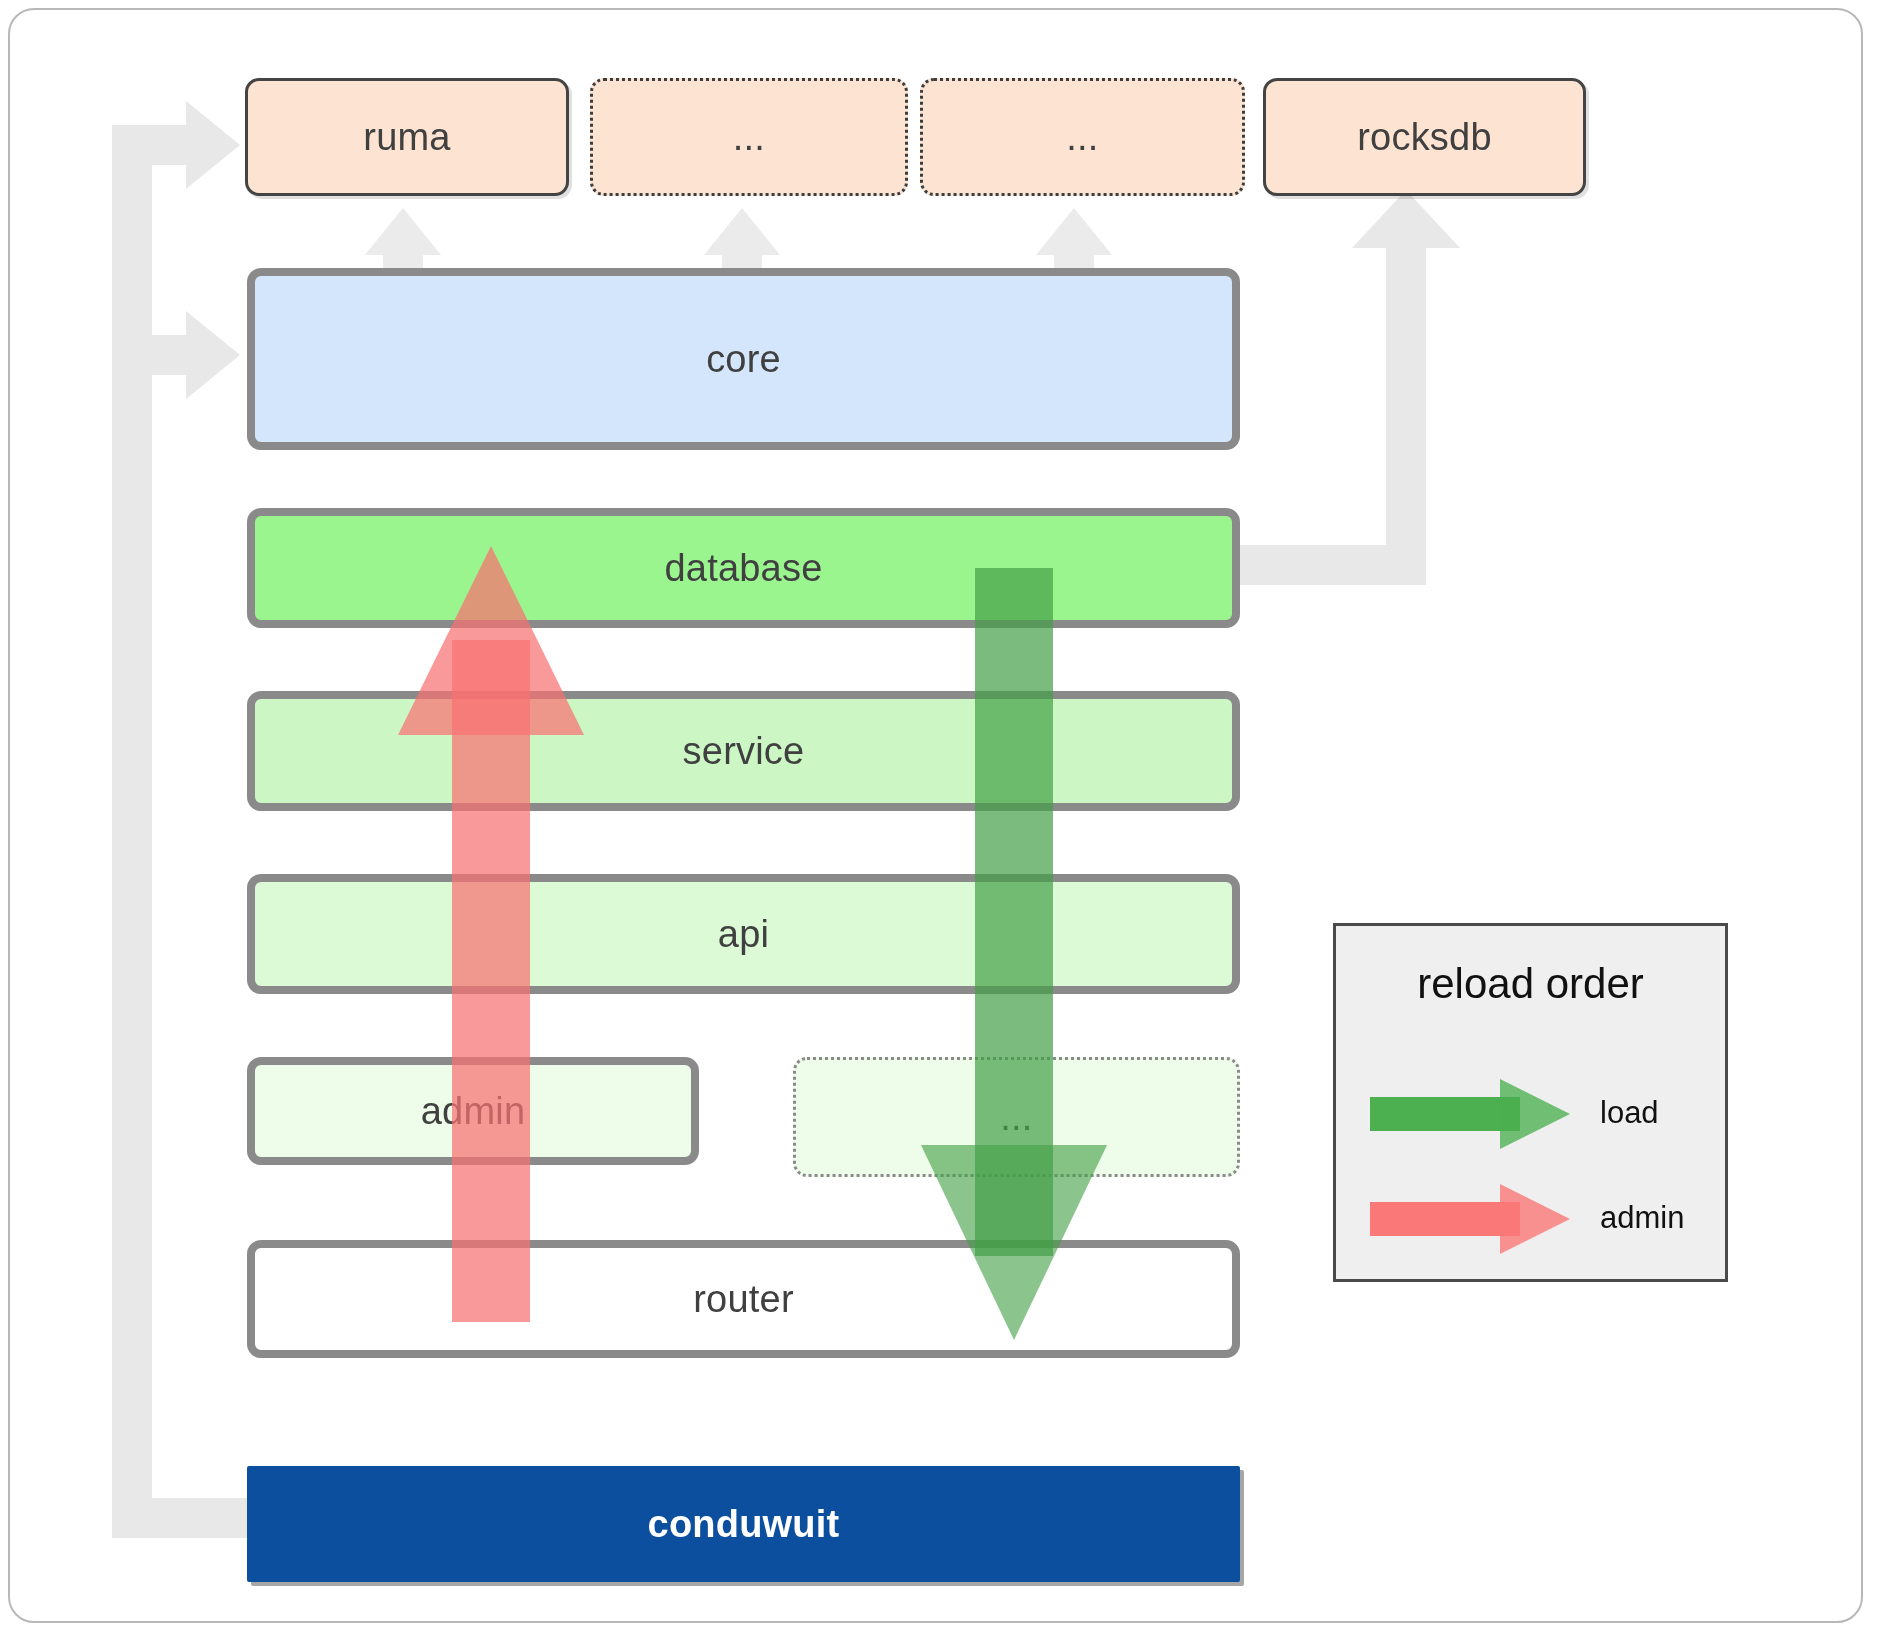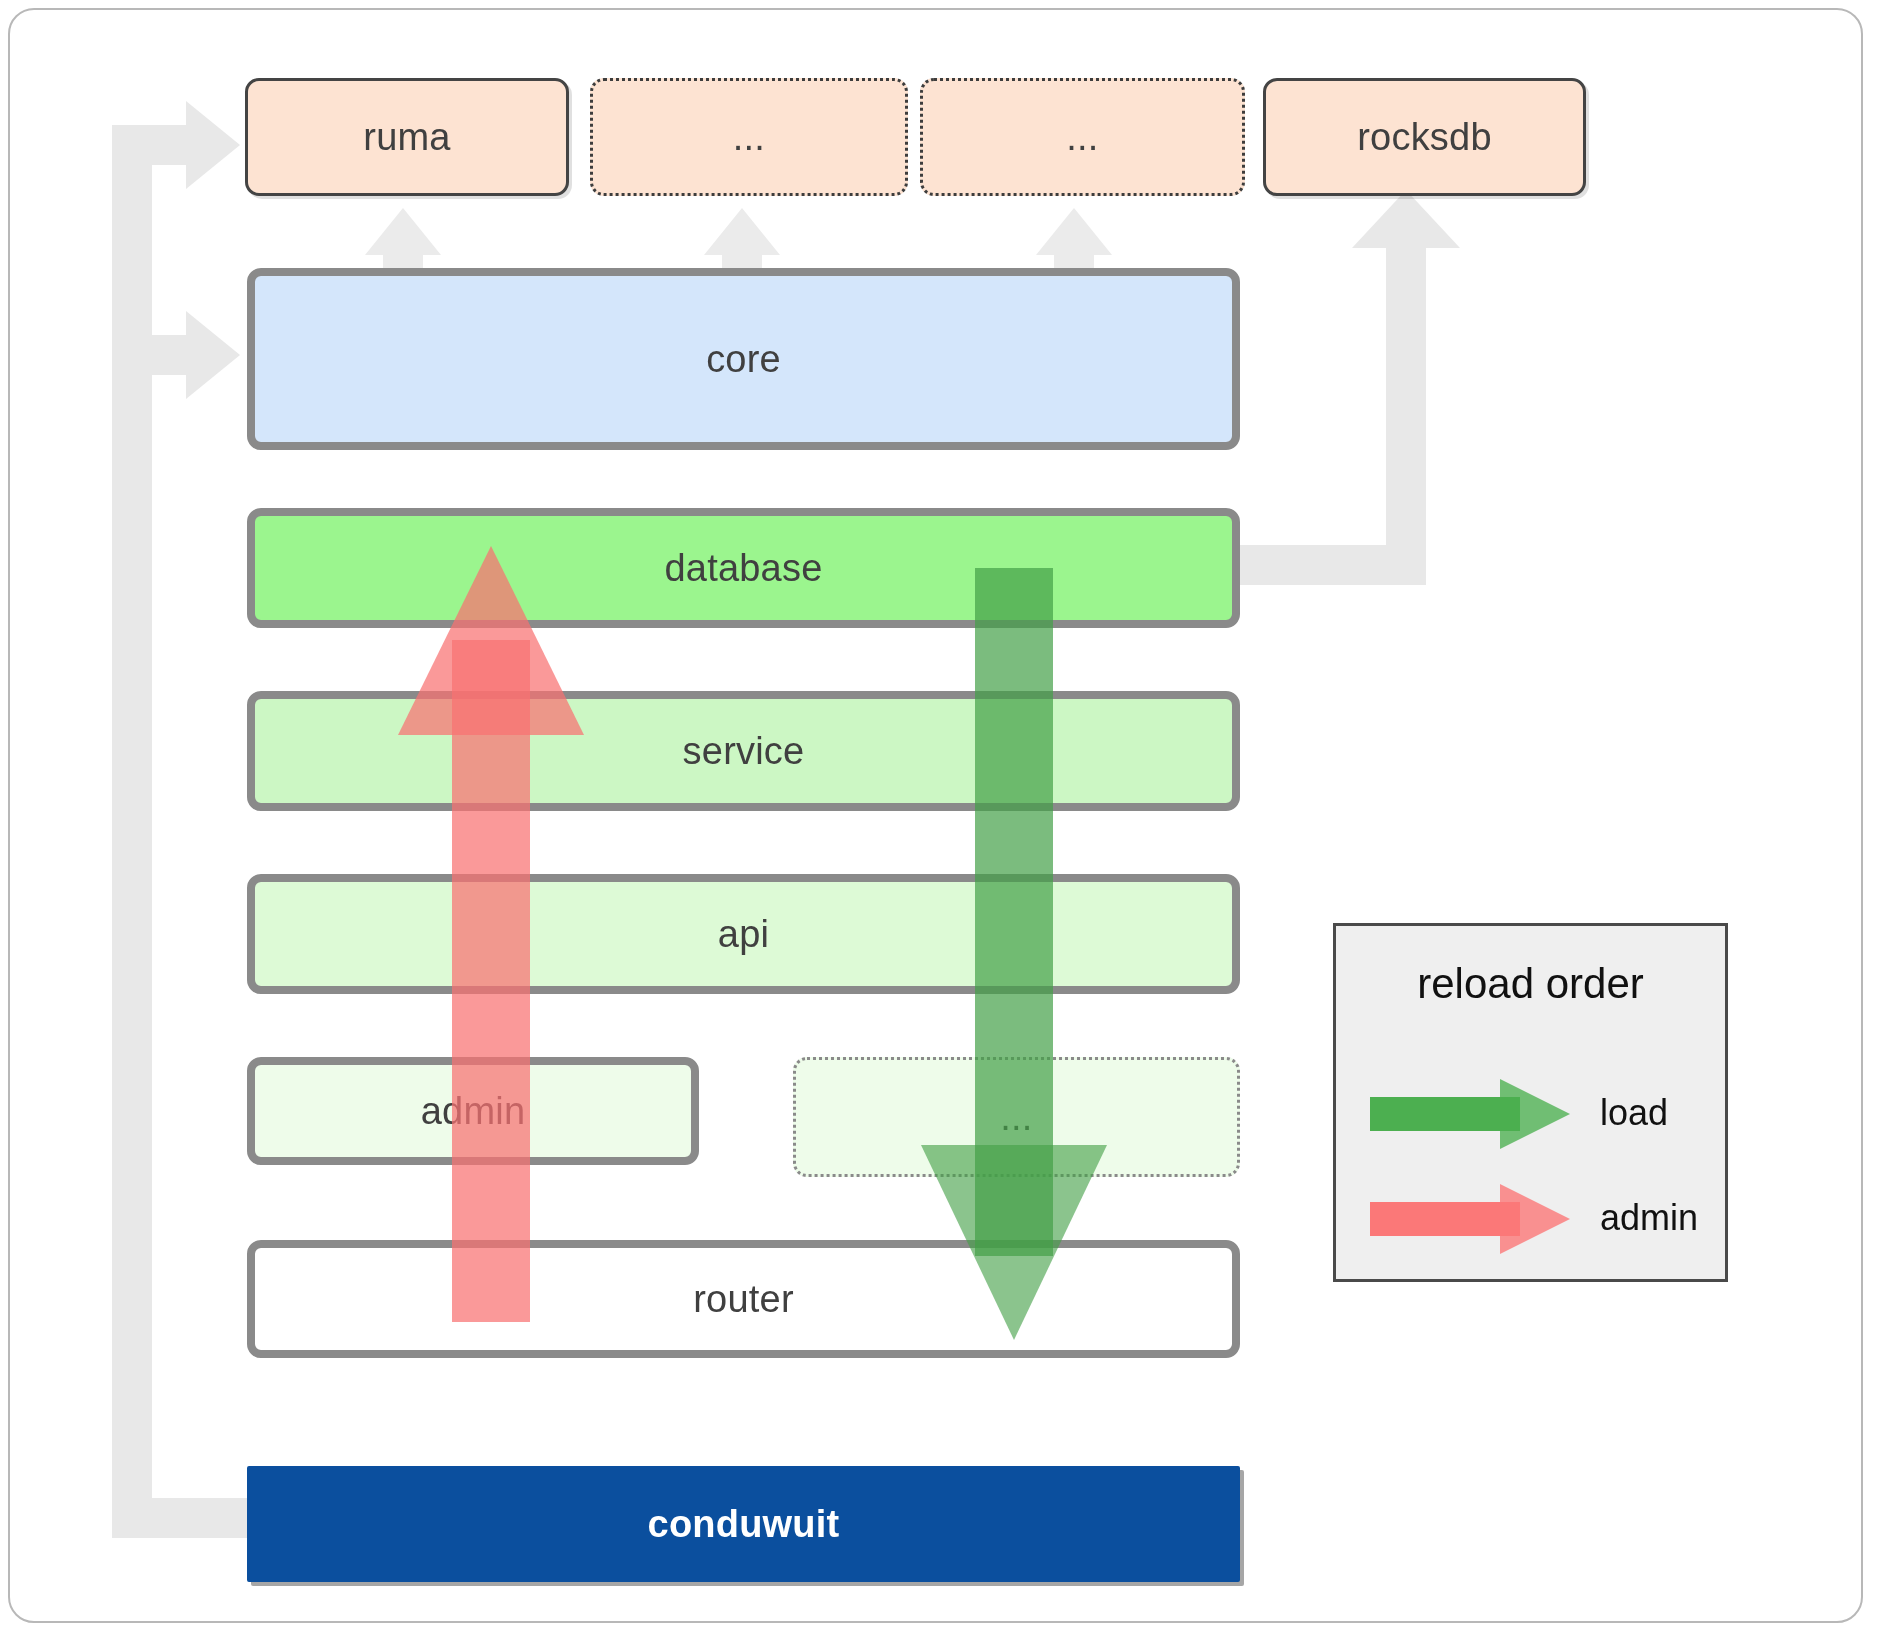--- a/index.html
+++ b/index.html
@@ -115,21 +115,21 @@
     position: absolute;
     display: flex;
     align-items: center;
     left: 34px;
     width: 400px;
     height: 84px;
   }
   .legend-row.load   { top: 145px; }
   .legend-row.unload { top: 250px; }
   .legend-label {
-    font-size: 36px;
+    font-size: 31px;
     color: #111111;
     margin-left: 20px;
     white-space: nowrap;
   }
 </style>
 </head>
 <body>
 
 <div id="canvas">
 

